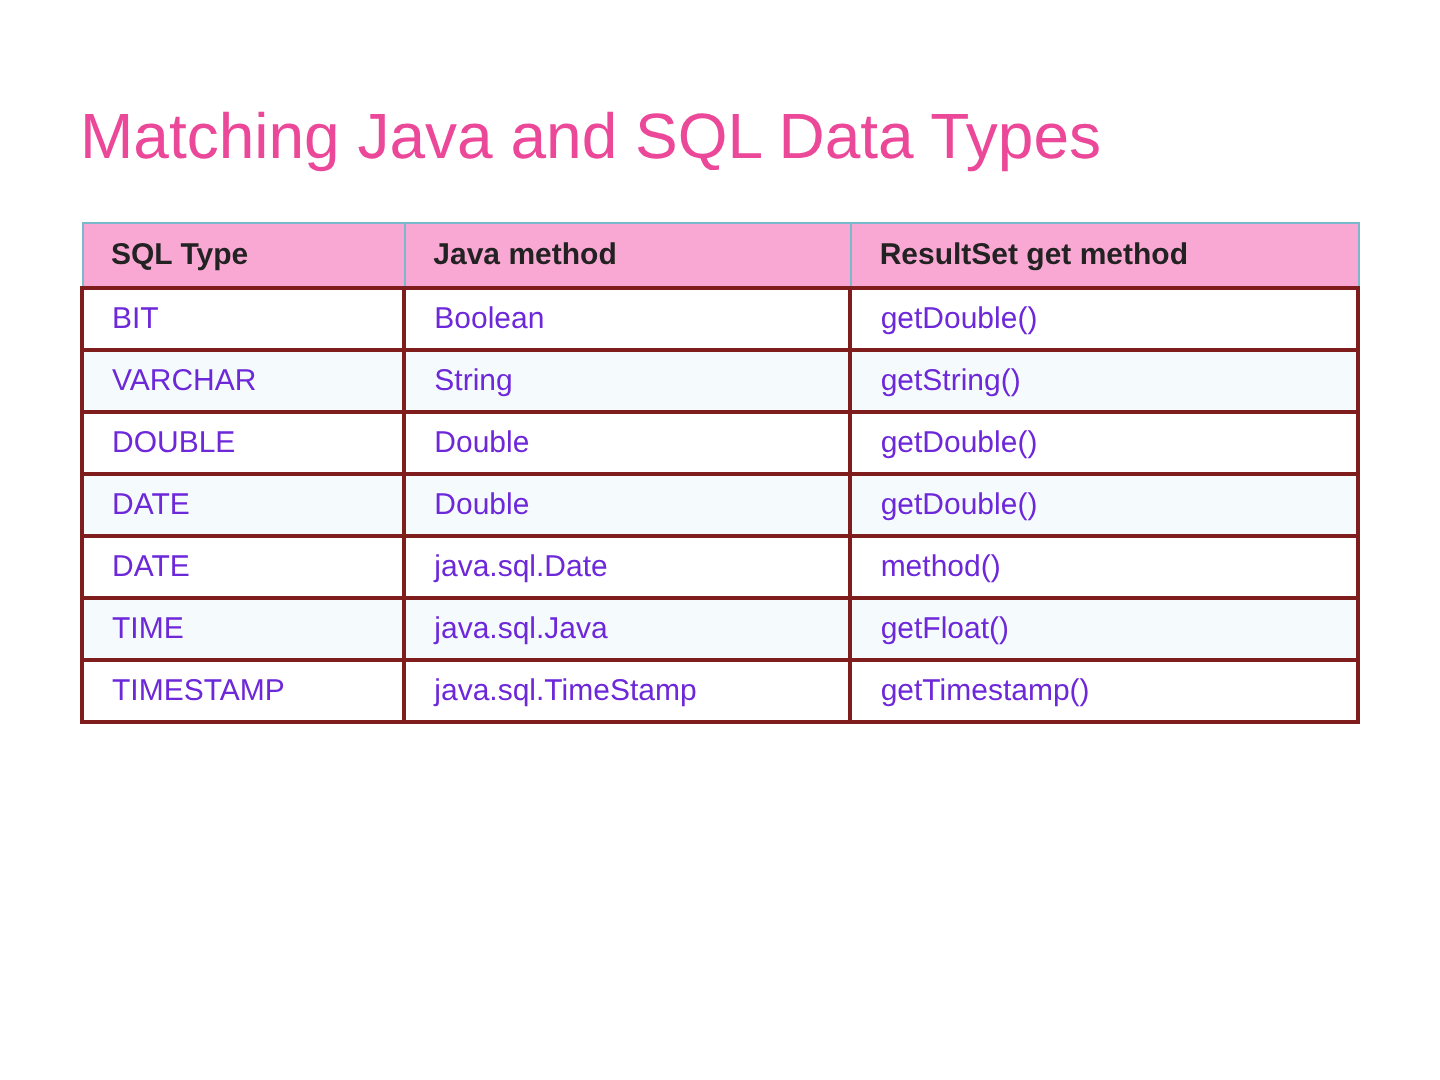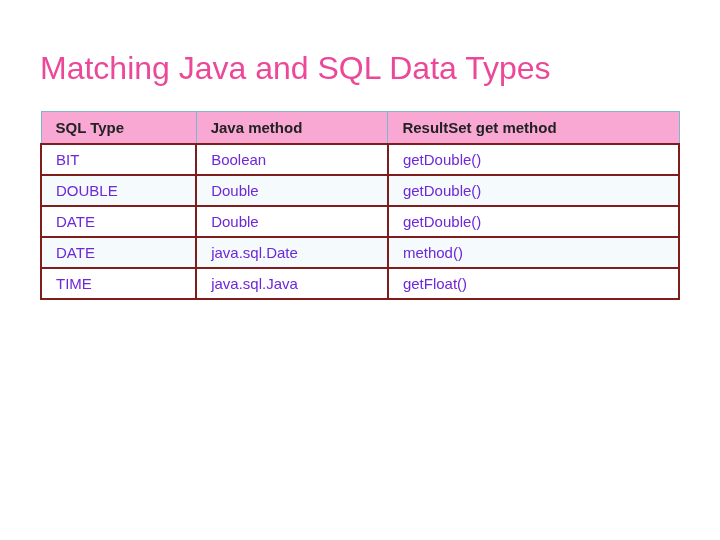--- a/index.html
+++ b/index.html
@@ -62,33 +62,43 @@
       <th>ResultSet get method</th>
     </tr>
   </thead>
   <tbody id="table-body">
   <tr>
         <td>BIT</td>
         <td>Boolean</td>
         <td>getDouble()</td>
       </tr>
       <tr>
+        <td>VARCHAR</td>
+        <td>String</td>
+        <td>getString()</td>
+      </tr>
+      <tr>
         <td>DOUBLE</td>
         <td>Double</td>
         <td>getDouble()</td>
       </tr>
       <tr>
         <td>DATE</td>
         <td>Double</td>
         <td>getDouble()</td>
       </tr>
       <tr>
         <td>DATE</td>
         <td>java.sql.Date</td>
         <td>method()</td>
       </tr>
       <tr>
         <td>TIME</td>
         <td>java.sql.Java</td>
         <td>getFloat()</td>
       </tr>
+      <tr>
+        <td>TIMESTAMP</td>
+        <td>java.sql.TimeStamp</td>
+        <td>getTimestamp()</td>
+      </tr>
     </tbody>
 </table>
 
 </body></html>

